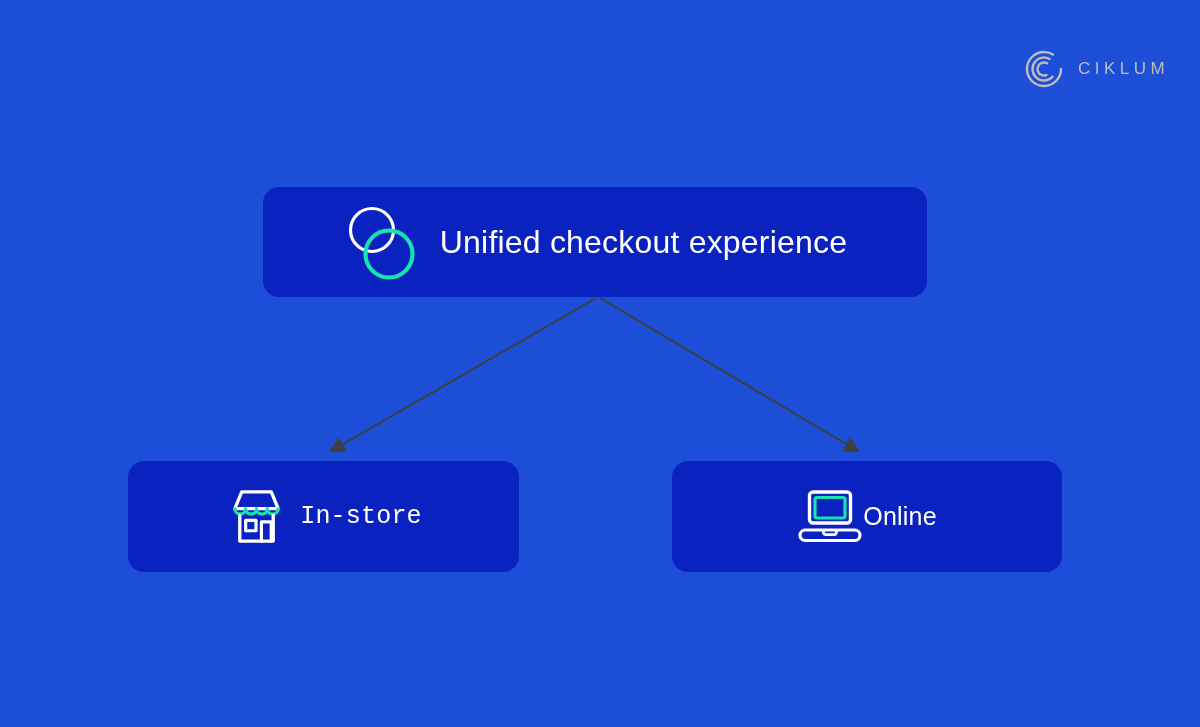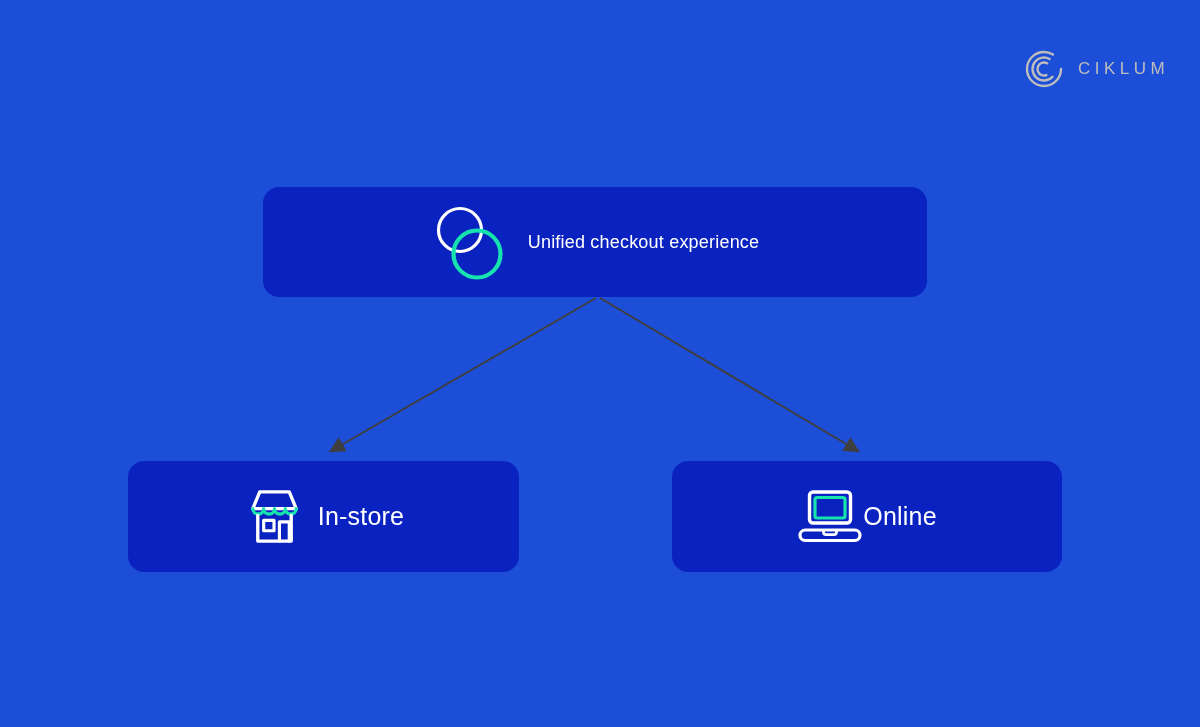--- a/index.html
+++ b/index.html
@@ -37,24 +37,24 @@
   }
   
   .node{
     position:absolute;
     background:var(--box-blue,#0A23C0);
     border-radius:16px;
     display:flex;align-items:center;justify-content:center;
     color:var(--label-white,#fff);
   }
   .node-root{left:263px;top:187px;width:664px;height:110px;gap:23px;}
-  .node-left{left:128px;top:461px;width:391px;height:111px;gap:12px;}
+  .node-left{left:128px;top:461px;width:391px;height:111px;gap:12px;font-family:Liberation Mono, monospace;}
   .node-right{left:672px;top:461px;width:390px;height:111px;}
   .node-label{
-    font-size:18px;
+    font-size:32px;
     color:var(--label-white,#fff);
     letter-spacing:0.2px;
     white-space:nowrap;
   }
   .node-left .node-label,.node-right .node-label{font-size:25px;}
   .node-icon{flex:0 0 auto;display:block;}
 </style>
 </head>
 <body>
 

